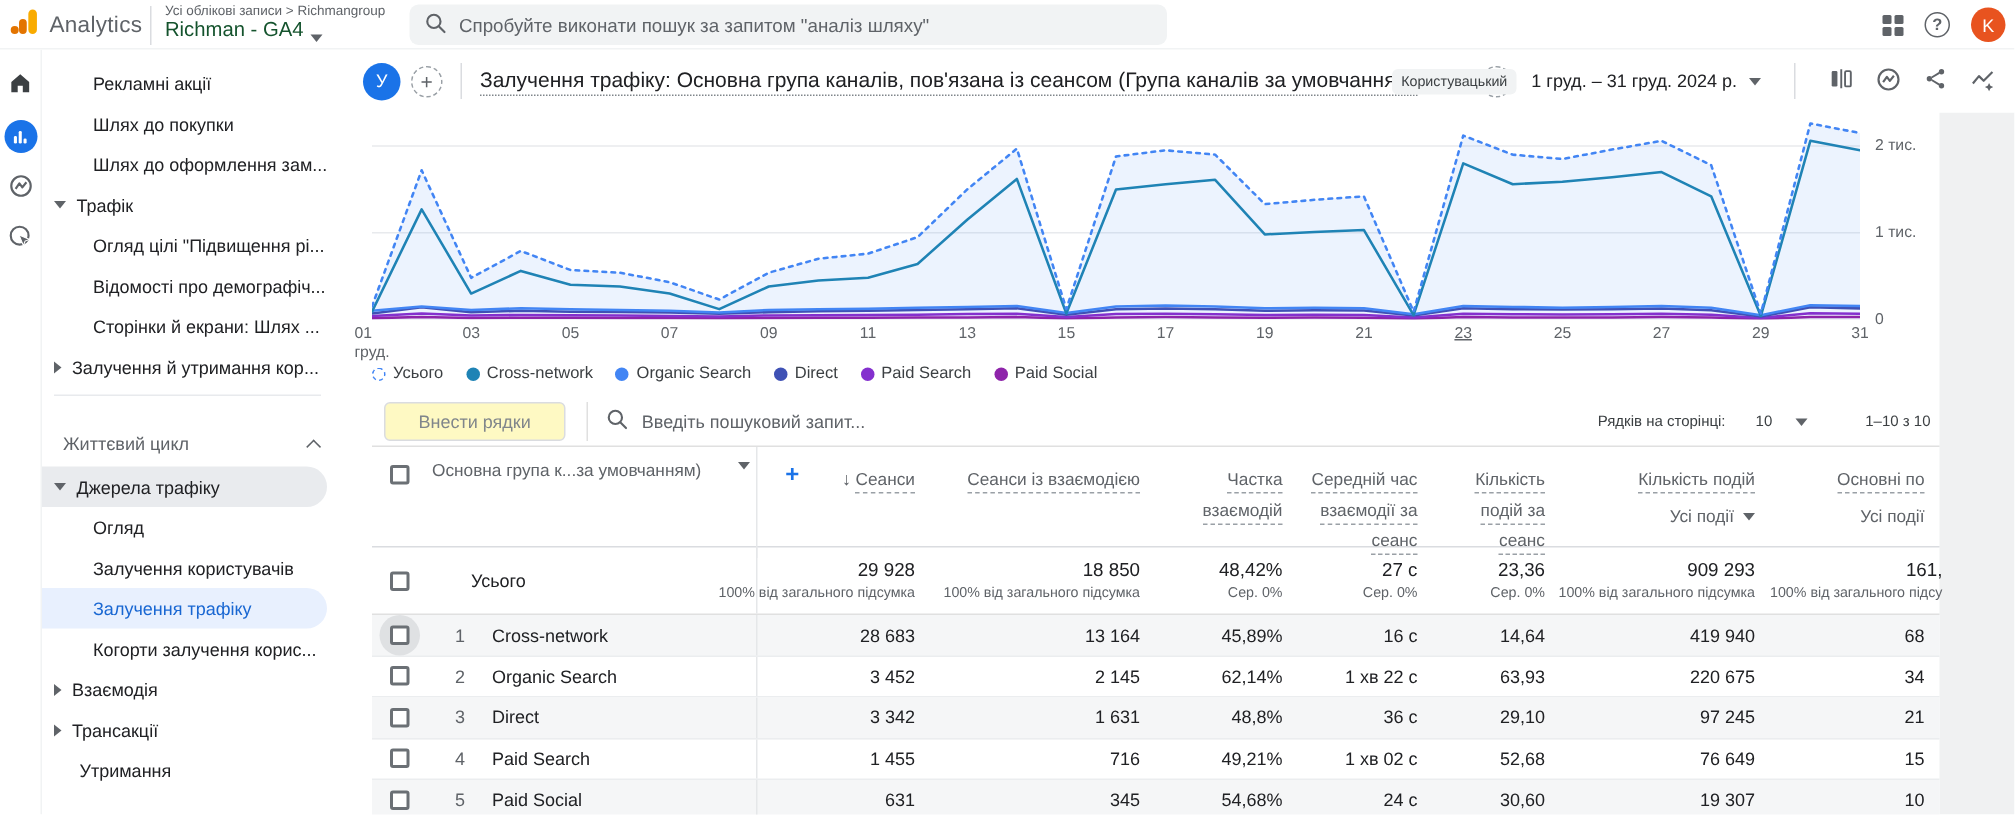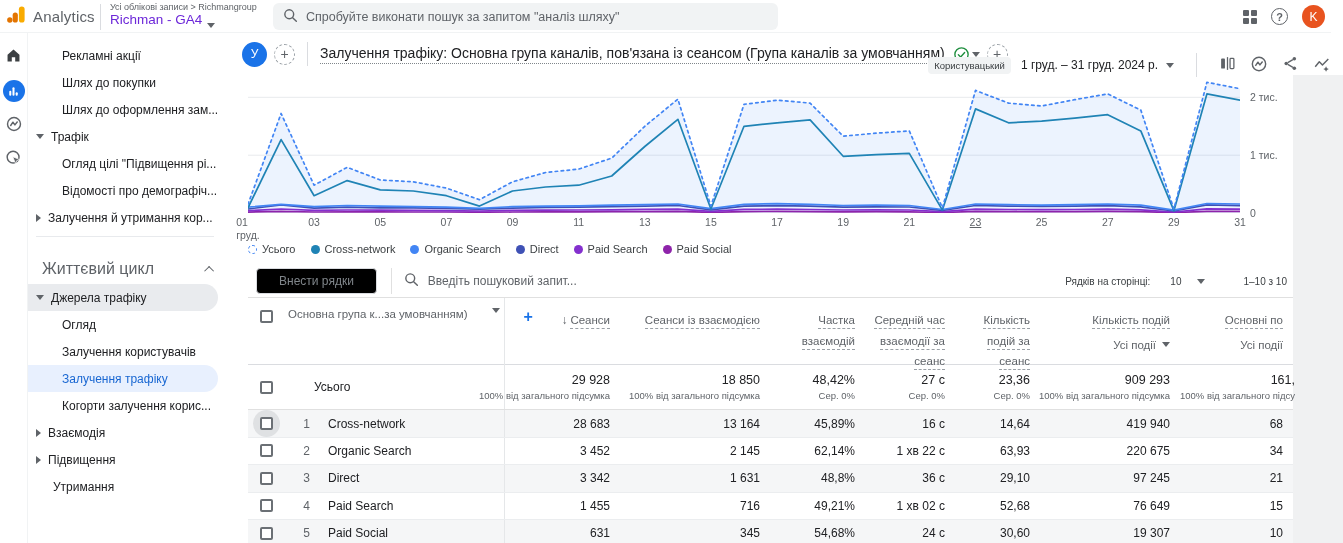--- a/index.html
+++ b/index.html
@@ -2,79 +2,79 @@
 <html><head>
 <meta charset="utf-8">
 <style>
   * { box-sizing: border-box; margin: 0; padding: 0; }
   html,body { width:1343px; height:543px; overflow:hidden; }
   body {
     font-family: "Liberation Sans", "DejaVu Sans", sans-serif;
     font-size: 12px; color:#3c4043; background:#fff; position:relative;
   }
   
-  .topbar { position:absolute; top:0; left:0; right:12px; height:33px; background:#fff; z-index:10; border-bottom:1px solid #f1f3f4; }
+  .topbar { position:absolute; top:0; left:0; right:0; height:33px; background:#fff; z-index:10; border-bottom:1px solid #f1f3f4; }
   .logo-block { position:absolute; left:6px; top:4px; display:flex; align-items:center; gap:6px; }
   .logo-text { font-size:15px; color:#5f6368; letter-spacing:.2px; }
   .topbar-vdiv { position:absolute; left:100px; top:4px; height:26px; width:1px; background:#dadce0; }
   .account-block { position:absolute; left:110px; top:2px; line-height:1.15; }
   .account-path { font-size:9px; color:#5f6368; }
-  .property-row { display:flex; align-items:flex-end; gap:5px; font-size:13.5px; color:#6d28d9; }
+  .property-row { display:flex; align-items:flex-end; gap:5px; font-size:13.5px; color:#14532d; }
   .search-pill { position:absolute; left:273px; top:3px; width:505px; height:27px; background:#f1f3f4; border-radius:6px; display:flex; align-items:center; padding:0 10px; gap:8px; }
   .search-pill input { border:none; outline:none; background:transparent; font-family:inherit; font-size:12.5px; color:#3c4043; width:100%; }
   .search-pill input::placeholder { color:#5f6368; }
   .tb-right { position:absolute; right:6px; top:0; height:33px; display:flex; align-items:center; gap:14px; }
   .grid-icon { display:grid; grid-template-columns:6px 6px; grid-template-rows:6px 6px; gap:2px; }
   .grid-icon i { background:#5f6368; border-radius:1px; }
   .help-circle { width:17px; height:17px; border:1.6px solid #5f6368; border-radius:50%; color:#5f6368; font-size:11px; display:flex; align-items:center; justify-content:center; font-weight:bold; }
   .avatar { width:23px; height:23px; border-radius:50%; color:#fff; font-size:12px; display:flex; align-items:center; justify-content:center; }
   
   .rail { position:absolute; top:33px; left:0; bottom:0; width:28px; border-right:1px solid #f1f3f4; display:flex; flex-direction:column; align-items:center; padding-top:14px; gap:13px; background:#fff; z-index:6; }
   .rail-active { width:22px; height:22px; border-radius:50%; display:flex; align-items:center; justify-content:center; }
   
   .sidebar { position:absolute; top:33px; left:28px; bottom:0; width:200px; padding-top:9px; background:#fff; overflow:hidden; z-index:5; }
   .nav-item { height:27px; display:flex; align-items:center; font-size:12px; color:#202124; cursor:pointer; white-space:nowrap; overflow:hidden; }
   .nav-sub   { padding-left:34px; }
   .nav-parent{ padding-left:8px; gap:7px; }
   .nav-parent.no-caret { padding-left:25px; }
-  .nav-section { padding-left:14px; padding-right:14px; height:30px; display:flex; align-items:center; justify-content:space-between; color:#5f6368; font-size:16px;margin-top:17px; }
+  .nav-section { padding-left:14px; padding-right:14px; height:30px; display:flex; align-items:center; justify-content:space-between; color:#5f6368; font-size:12px;margin-top:17px; }
   .nav-div { height:1px; background:#e8eaed; margin:5px 14px 5px 8px; }
   .caret-down { width:0; height:0; border-left:4px solid transparent; border-right:4px solid transparent; border-top:5px solid #5f6368; display:inline-block; }
   .caret-right { width:0; height:0; border-top:4px solid transparent; border-bottom:4px solid transparent; border-left:5px solid #5f6368; display:inline-block; }
   .chev-up { width:7px; height:7px; border-left:1.6px solid #5f6368; border-top:1.6px solid #5f6368; transform:rotate(45deg) translateY(2px); display:inline-block; }
   .nav-gray { background:#e9ebee; border-radius:0 15px 15px 0; margin-right:10px; }
   .nav-selected { border-radius:0 15px 15px 0; margin-right:10px; }
   
   .main { position:absolute; top:33px; left:228px; right:0; bottom:0; background:#fff; }
   .gutter { position:absolute; top:42px; right:0; bottom:0; width:50px; background:#f0f1f2; }
   
   .rep-head { position:absolute; top:0; left:0; right:0; height:42px; display:flex; align-items:center; padding-left:14px; background:#fff; }
   .seg-chip { width:25px; height:25px; border-radius:50%; color:#fff; font-size:12px; display:flex; align-items:center; justify-content:center; flex:0 0 auto; }
   .add-chip { width:21px; height:21px; border-radius:50%; border:1px dashed #9aa0a6; color:#5f6368; font-size:14px; display:flex; align-items:center; justify-content:center; margin-left:7px; flex:0 0 auto; }
   .head-vdiv { width:1px; height:24px; background:#dadce0; margin:0 12px; flex:0 0 auto; }
   .rep-title { font-size:14px; color:#202124; border-bottom:1px dotted #80868b; padding-bottom:2px; white-space:nowrap; }
   .check-badge { display:flex; align-items:center; gap:2px; margin-left:8px; flex:0 0 auto; }
-  .rep-right { position:absolute; right:12px; top:11px; height:42px; display:flex; align-items:center; gap:10px; }
+  .rep-right { position:absolute; right:12px; top:0; height:42px; display:flex; align-items:center; gap:10px; }
   .custom-badge { font-size:9.5px; color:#3c4043; background:#f1f3f4; border-radius:4px; padding:3px 6px; }
   .date-range { font-size:12px; color:#202124; display:flex; align-items:center; gap:8px; white-space:nowrap; }
   .rep-icons { display:flex; align-items:center; gap:14px; }
   
   .chart-wrap { position:absolute; top:42px; left:0; right:50px; height:190px; }
   #chart-svg { position:absolute; left:20px; top:5px; }
   .y-axis { position:absolute; left:1022px; top:0; width:40px; }
   .y-tick { position:absolute; font-size:10.5px; color:#5f6368; white-space:nowrap; }
   .x-axis { position:absolute; left:0; top:141px; height:26px; width:1012px; }
   .x-tick { position:absolute; transform:translateX(-50%); font-size:10.5px; color:#5f6368; text-align:left; line-height:1.2; }
   .legend { position:absolute; left:20px; top:168px; display:flex; align-items:center; gap:15px; }
   .legend-item { display:flex; align-items:center; gap:5px; font-size:11px; color:#3c4043; cursor:pointer; }
   .legend-dot { width:9px; height:9px; border-radius:50%; flex:0 0 auto; }
   
   .table-wrap { position:absolute; top:232px; left:20px; right:50px; bottom:0; }
   .controls { height:33px; display:flex; align-items:center; border-bottom:1px solid #e0e0e0; position:relative; }
-  .expand-btn { border:1px solid #dadce0; border-radius:4px; color:#80868b; font-size:12px; padding:5px 22px; background:#000000; margin-left:8px; }
+  .expand-btn { border:1px solid #dadce0; border-radius:4px; color:#80868b; font-size:12px; padding:5px 22px; background:#fef9c3; margin-left:8px; }
   .ctl-vdiv { width:1px; height:26px; background:#e0e0e0; margin:0 0 0 14px; }
   .t-search { display:flex; align-items:center; gap:9px; margin-left:12px; flex:1; }
   .t-search input { border:none; outline:none; font-family:inherit; font-size:12px; color:#3c4043; width:320px; background:transparent; }
   .t-search input::placeholder { color:#5f6368; }
   .pager { display:flex; align-items:center; gap:8px; font-size:10px; color:#3c4043; margin-right:6px; }
   .pager .val { margin-left:12px; }
   .pager .caret-down { margin:0 16px 0 8px; }
   .pager .range { margin-left:14px; }
   
   .t-row { display:grid; grid-template-columns:36px 221px 115px 150px 95px 90px 85px 140px 1fr; align-items:center; }
@@ -188,20 +188,23 @@
   <div class="nav-item nav-parent">
       <span class="caret-down"></span>
       <span>Трафік</span>
     </div>
   <div class="nav-item nav-sub">
       <span class="nowrap">Огляд цілі "Підвищення рі...</span>
     </div>
   <div class="nav-item nav-sub">
       <span class="nowrap">Відомості про демографіч...</span>
     </div>
+  <div class="nav-item nav-sub">
+      <span class="nowrap">Сторінки й екрани: Шлях ...</span>
+    </div>
   <div class="nav-item nav-parent">
       <span class="caret-right"></span>
       <span class="nowrap">Залучення й утримання кор...</span>
     </div>
   <div class="nav-div"></div>
   <div class="nav-section">
       <span>Життєвий цикл</span>
       <span class="chev-up"></span>
     </div>
   <div class="nav-item nav-parent nav-gray">
@@ -219,21 +222,21 @@
     </div>
   <div class="nav-item nav-sub">
       <span class="nowrap">Когорти залучення корис...</span>
     </div>
   <div class="nav-item nav-parent">
       <span class="caret-right"></span>
       <span>Взаємодія</span>
     </div>
   <div class="nav-item nav-parent">
       <span class="caret-right"></span>
-      <span>Підвищення</span>
+      <span>Трансакції</span>
     </div>
   <div class="nav-item nav-parent no-caret">
       <span>Утримання</span>
     </div>
 
 </div>
 
 <div class="main">
   <div class="gutter"></div>
 

